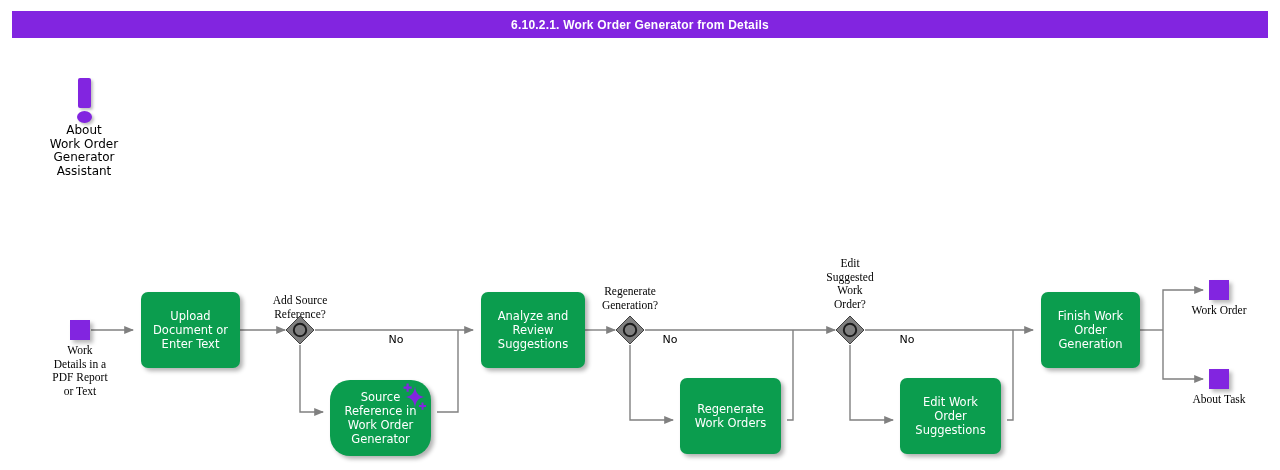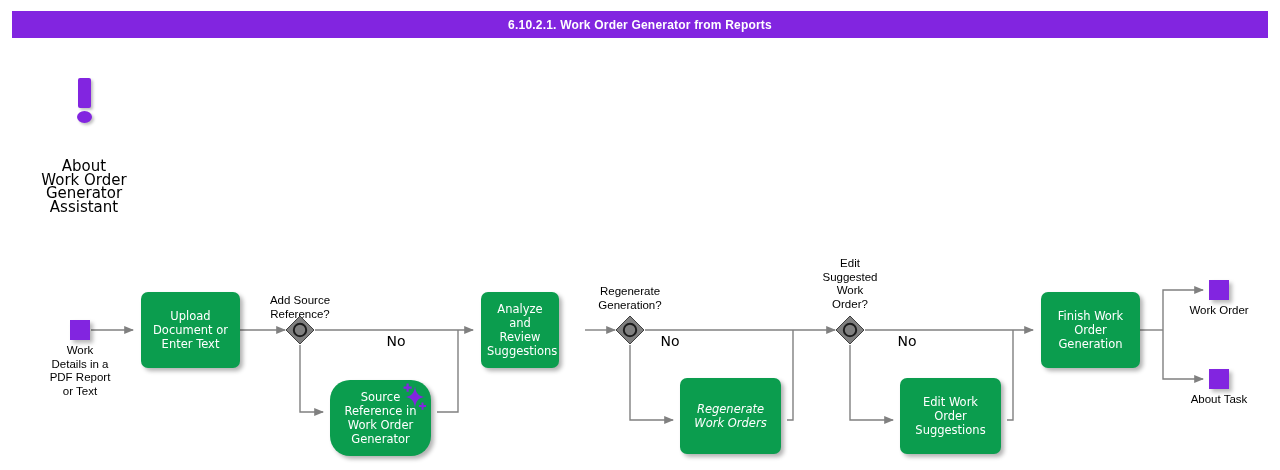--- a/index.html
+++ b/index.html
@@ -90,28 +90,28 @@
     background: #8225e0;
     box-shadow: 3px 3px 4px rgba(0,0,0,0.28);
   }
 
   
   .caption {
     position: absolute;
     color: #000000;
     font-size: 11.5px;
     line-height: 13.5px;
-    font-family: Liberation Sans, sans-serif;
+    font-family: Liberation Serif, serif;
     text-align: center;
     white-space: pre-line;
   }
   .flow-label {
     position: absolute;
     color: #000000;
-    font-size: 14px;
+    font-size: 11px;
     font-family: "DejaVu Sans", sans-serif;
     text-align: center;
   }
 
   
   #about-group { position: absolute; left: 34px; top: 78px; width: 100px; }
   #about-icon  { position: relative; height: 46px; }
   .excl-bar {
     position: absolute;
     left: 44px;
@@ -127,34 +127,33 @@
     left: 43px;
     top: 33px;
     width: 15px;
     height: 12px;
     background: #8225e0;
     border-radius: 50%;
     box-shadow: 2px 2px 3px rgba(0,0,0,0.25);
   }
   #about-text {
     text-align: center;
-    font-size: 15px;
+    font-size: 12px;
     line-height: 13.5px;
     color: #000000;
     white-space: pre-line;
     font-family: "DejaVu Sans", sans-serif;
-    margin-top: 36px;
   }
 </style>
 </head>
 <body>
 
 <div id="canvas">
 
-  <div id="title-bar">6.10.2.1. Work Order Generator from Reports</div>
+  <div id="title-bar">6.10.2.1. Work Order Generator from Details</div>
 
   <svg id="wires" viewBox="0 0 1280 470" xmlns="http://www.w3.org/2000/svg">
     <defs>
       <marker id="arw" viewBox="0 0 10 10" refX="9" refY="5" markerWidth="7" markerHeight="7" orient="auto-start-reverse">
         <path d="M 0 1 L 10 5 L 0 9 z" fill="#808080"></path>
       </marker>
     </defs>
     <g fill="none" stroke="#808080" stroke-width="1.4">
 
       <path d="M 91 330 L 133 330" marker-end="url(#arw)"></path>
@@ -227,37 +226,37 @@
 Generator</span>
     <span class="sparkle">
       <svg width="32" height="32" viewBox="0 0 32 32" xmlns="http://www.w3.org/2000/svg">
         <path d="M19 5 C19.7 12.5 22.5 15.3 29.5 16 C22.5 16.7 19.7 19.5 19 27 C18.3 19.5 15.5 16.7 8.5 16 C15.5 15.3 18.3 12.5 19 5 Z" fill="#8225e0"></path>
         <path d="M10.5 2.5 h2.2 v3.0 h3.0 v2.2 h-3.0 v3.0 h-2.2 v-3.0 h-3.0 v-2.2 h3.0 z" fill="#8225e0"></path>
         <path d="M25.5 21.5 h2.0 v2.6 h2.6 v2.0 h-2.6 v2.6 h-2.0 v-2.6 h-2.6 v-2.0 h2.6 z" fill="#8225e0"></path>
       </svg>
     </span>
   </div>
 
-  <div class="task" style="left:481px; top:292px; width:78px; height:76px;">
+  <div class="task" style="left:481px; top:292px; width:104px; height:76px;">
     <span class="label">Analyze and
 Review
 Suggestions</span>
   </div>
 
   <div class="caption" style="left:570px; top:285px; width:120px;">Regenerate
 Generation?</div>
   <div class="gateway" style="left:615px; top:315px;">
     <svg width="30" height="30" viewBox="0 0 30 30" xmlns="http://www.w3.org/2000/svg">
       <polygon points="15,1 29,15 15,29 1,15" fill="#808080" stroke="#3f3f3f" stroke-width="1"></polygon>
       <circle cx="15" cy="15" r="6.2" fill="none" stroke="#1c1c1c" stroke-width="2"></circle>
     </svg>
   </div>
   <div class="flow-label" style="left:640px; top:333px; width:60px;">No</div>
 
-  <div class="task" style="left:680px; top:378px; width:101px; height:76px;font-style:italic;">
+  <div class="task" style="left:680px; top:378px; width:101px; height:76px;">
     <span class="label">Regenerate
 Work Orders</span>
   </div>
 
   <div class="caption" style="left:790px; top:257px; width:120px;">Edit
 Suggested
 Work
 Order?</div>
   <div class="gateway" style="left:835px; top:315px;">
     <svg width="30" height="30" viewBox="0 0 30 30" xmlns="http://www.w3.org/2000/svg">

